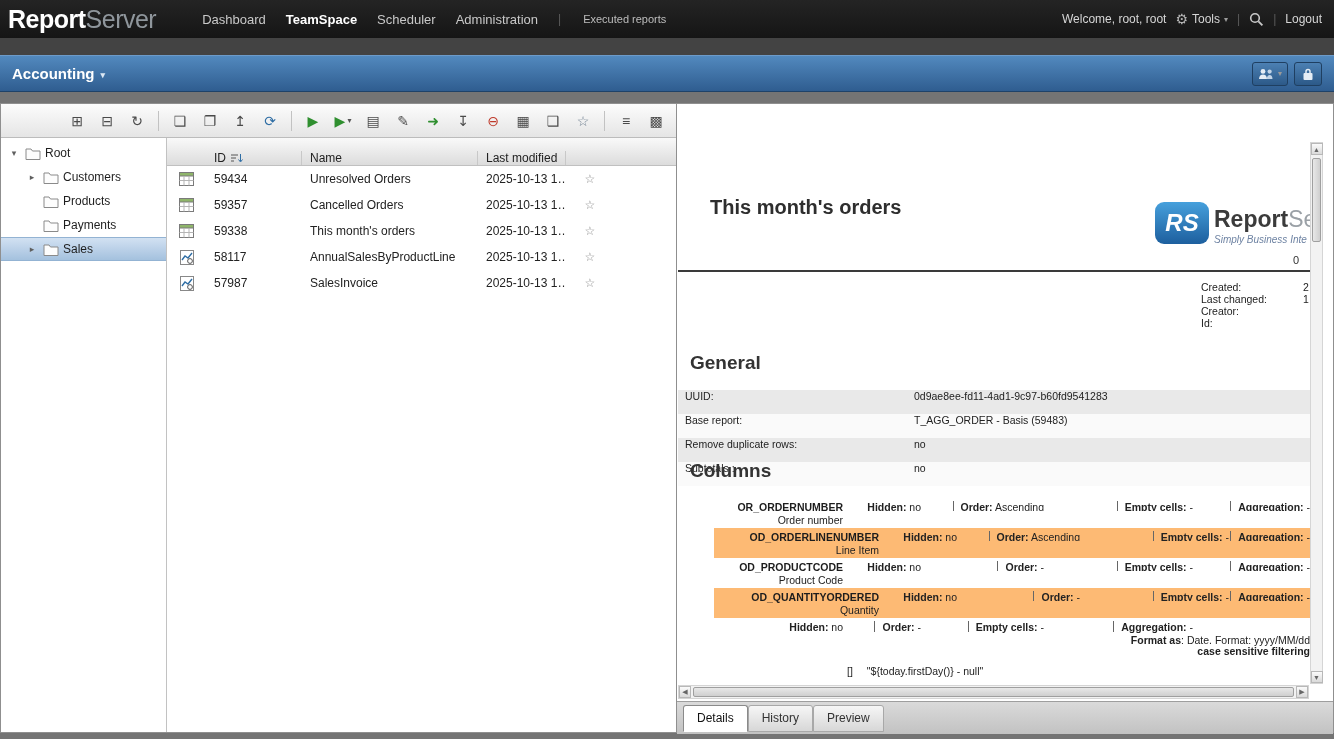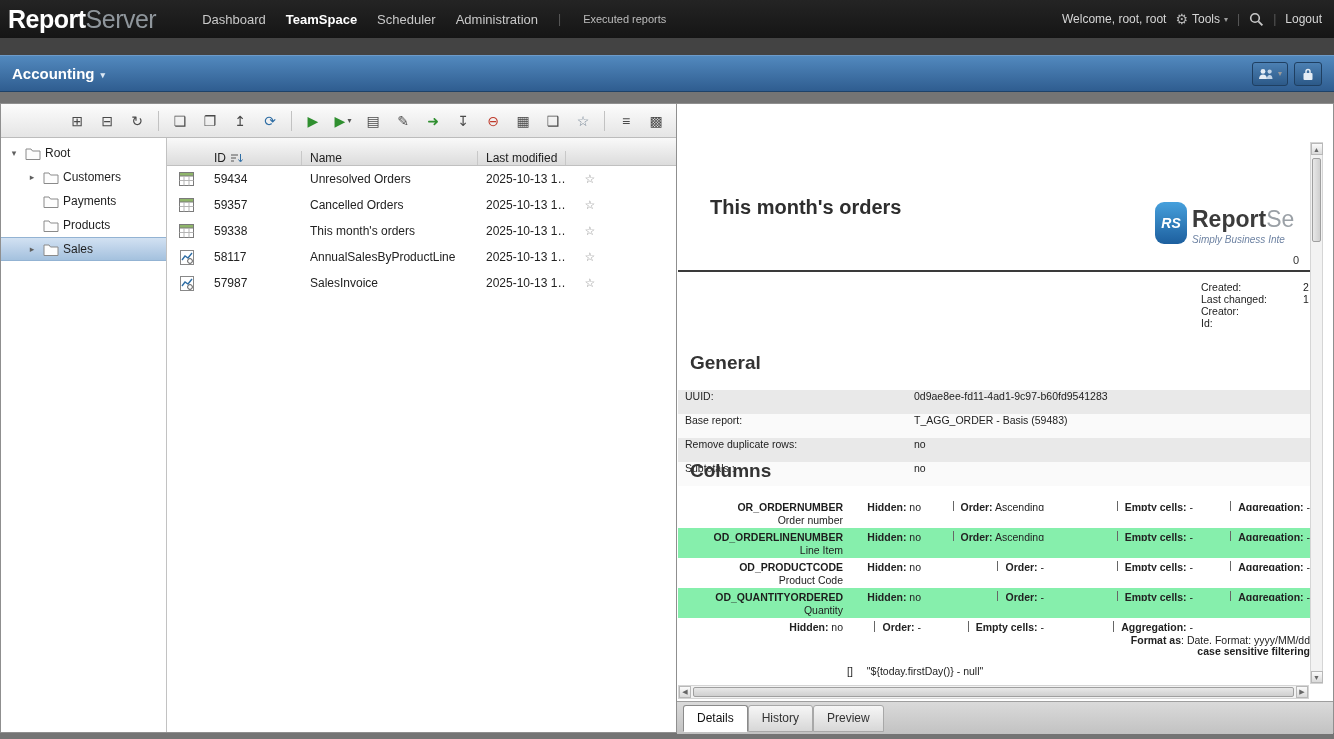--- a/index.html
+++ b/index.html
@@ -110,23 +110,23 @@
   
   .detail {
     position: absolute; top: 103px; left: 676px; width: 658px; height: 630px;
     background: #fff; border: 1px solid #8f8f8f;
   }
   .d-body { position: absolute; left: 0; top: 0; width: 634px; height: 580px; overflow: hidden; }
 
   .d-title { position: absolute; left: 33px; top: 92px; font-size: 20px; font-weight: bold; color: #2e2e2e; }
   .d-logo { position: absolute; left: 478px; top: 98px; display: flex; align-items: flex-start; }
   .rs-badge {
-    width: 32px; height: 42px; border-radius: 9px;
+    width: 54px; height: 42px; border-radius: 9px;
     background: linear-gradient(#46a0dc, #1d5f9e);
-    color: #fff; font-size: 14px; font-weight: bold; font-style: italic;
+    color: #fff; font-size: 24px; font-weight: bold; font-style: italic;
     display: flex; align-items: center; justify-content: center;
   }
   .rs-text { margin-left: 5px; display: flex; flex-direction: column; white-space: nowrap; }
   .rs-word { font-size: 23px; margin-top: 4px; }
   .rs-word .w1 { color: #3b3b3b; font-weight: bold; }
   .rs-word .w2 { color: #9aa0a6; }
   .rs-tag { font-size: 10px; font-style: italic; color: #6d82a2; margin-top: 1px; }
 
   .d-clip0 { position: absolute; left: 616px; top: 150px; width: 18px; font-size: 11px; color: #333; overflow: hidden; white-space: nowrap; }
   .d-line { position: absolute; left: 1px; top: 166px; width: 632px; height: 2px; background: #3a3a3a; }
@@ -145,21 +145,21 @@
   .g-row:nth-child(odd) { background: #e9e9e9; }
   .g-row:nth-child(even) { background: #fafafa; }
   .g-label { width: 236px; flex: 0 0 236px; padding-left: 7px; }
   .g-value { flex: 1; overflow: hidden; white-space: nowrap; }
 
   .d-ctable { position: absolute; left: 1px; top: 394px; width: 632px; font-size: 10.5px; color: #222; text-align: right; }
   .centry {
     display: grid; grid-template-columns: 157px 78px 123px 149px 1fr;
     padding: 3px 0 0 8px; height: 30px; align-content: start; overflow: hidden;
   }
-  .centry.alt { background: #86efac; }
+  .centry.alt { background: #fdba74; margin-left: 36px; }
   .centry.tall { height: 44px; }
   .cname { grid-column: 1; grid-row: 1 / 4; }
   .cn { font-weight: bold; line-height: 13px; color: #1d1d1d; white-space: nowrap; }
   .cd { line-height: 13px; white-space: nowrap; }
   .ccell { line-height: 13px; white-space: nowrap; overflow: hidden; }
   .ccell b { font-weight: bold; }
   .vb::before { content: ""; display: inline-block; width: 1px; height: 11px; background: #666; margin-right: 7px; vertical-align: -1px; }
   .cextra { grid-column: 2 / 6; line-height: 11px; margin-top: 1px; }
   .cextra b { font-weight: bold; }
   .cfilter { height: 18px; display: flex; gap: 14px; align-items: center; padding-left: 169px; }
@@ -350,30 +350,30 @@
           </span>
         <span>Customers</span>
       </div>
       <div class="tree-item lvl1">
         <span class="exp"></span>
         <span class="folder">
             <svg width="16" height="13" viewBox="0 0 16 13">
               <path d="M1 2h5l1.5 2H15v8.5H1z" fill="#fdfdfd" stroke="#8a8a8a"></path>
             </svg>
           </span>
-        <span>Payments</span>
+        <span>Products</span>
       </div>
       <div class="tree-item lvl1">
         <span class="exp"></span>
         <span class="folder">
             <svg width="16" height="13" viewBox="0 0 16 13">
               <path d="M1 2h5l1.5 2H15v8.5H1z" fill="#fdfdfd" stroke="#8a8a8a"></path>
             </svg>
           </span>
-        <span>Products</span>
+        <span>Payments</span>
       </div>
       <div class="tree-item lvl1 sel">
         <span class="exp">▸</span>
         <span class="folder">
             <svg width="16" height="13" viewBox="0 0 16 13">
               <path d="M1 2h5l1.5 2H15v8.5H1z" fill="#fdfdfd" stroke="#8a8a8a"></path>
             </svg>
           </span>
         <span>Sales</span>
       </div>

